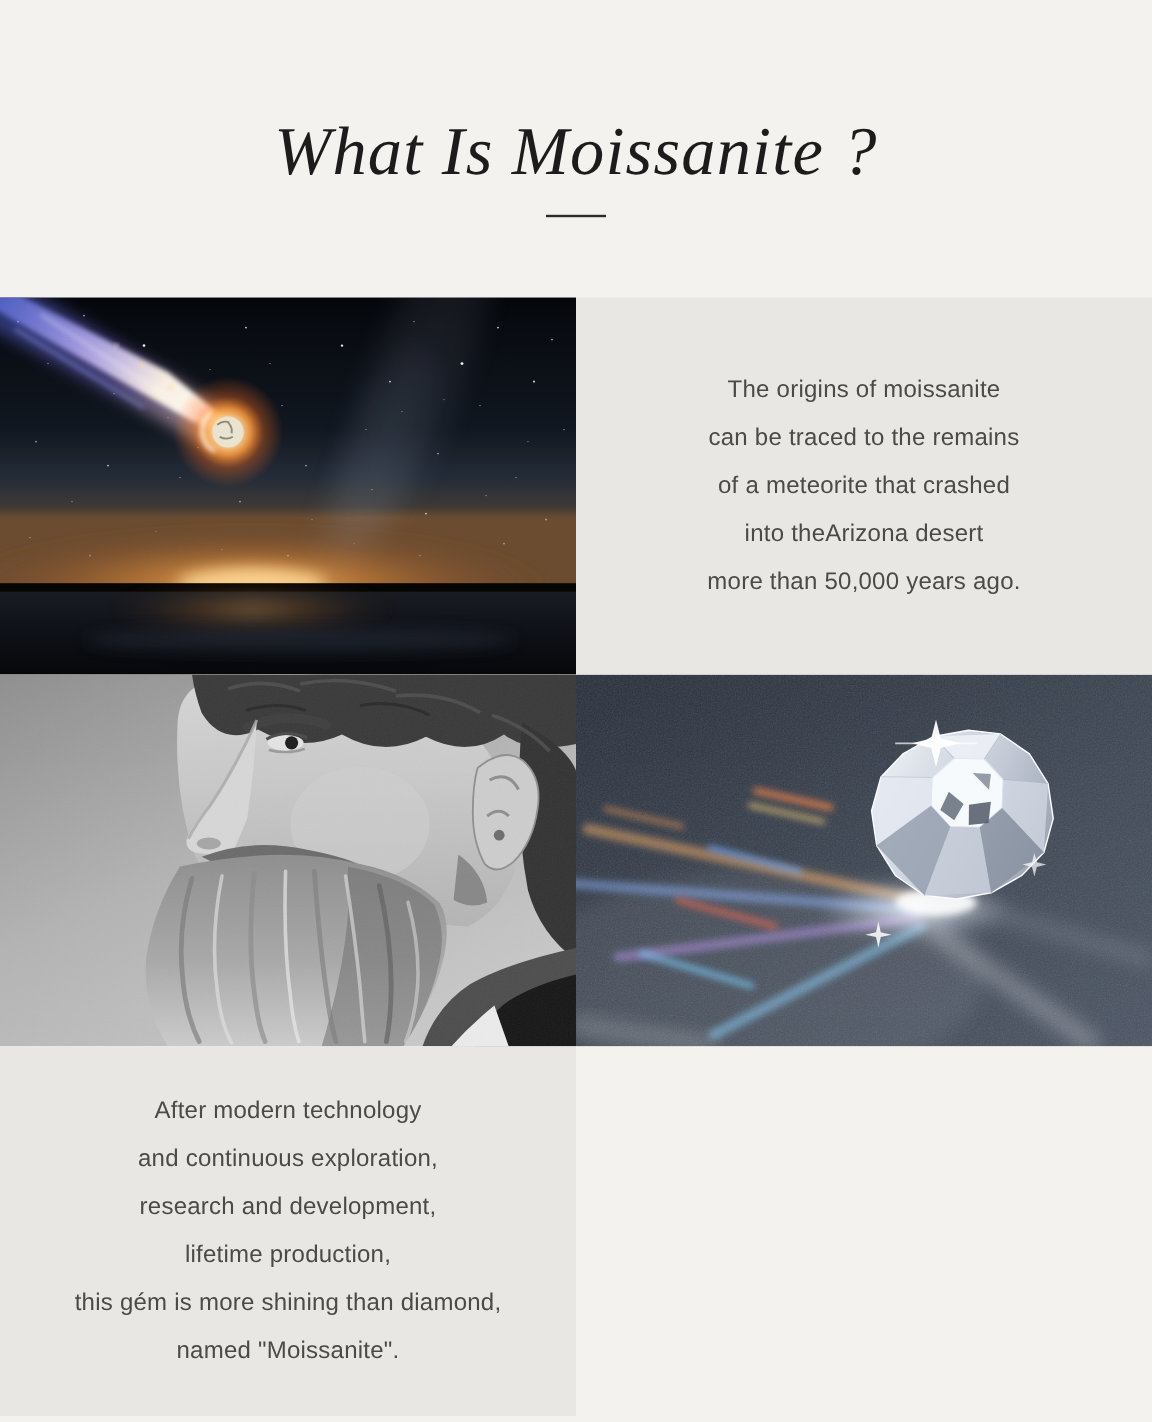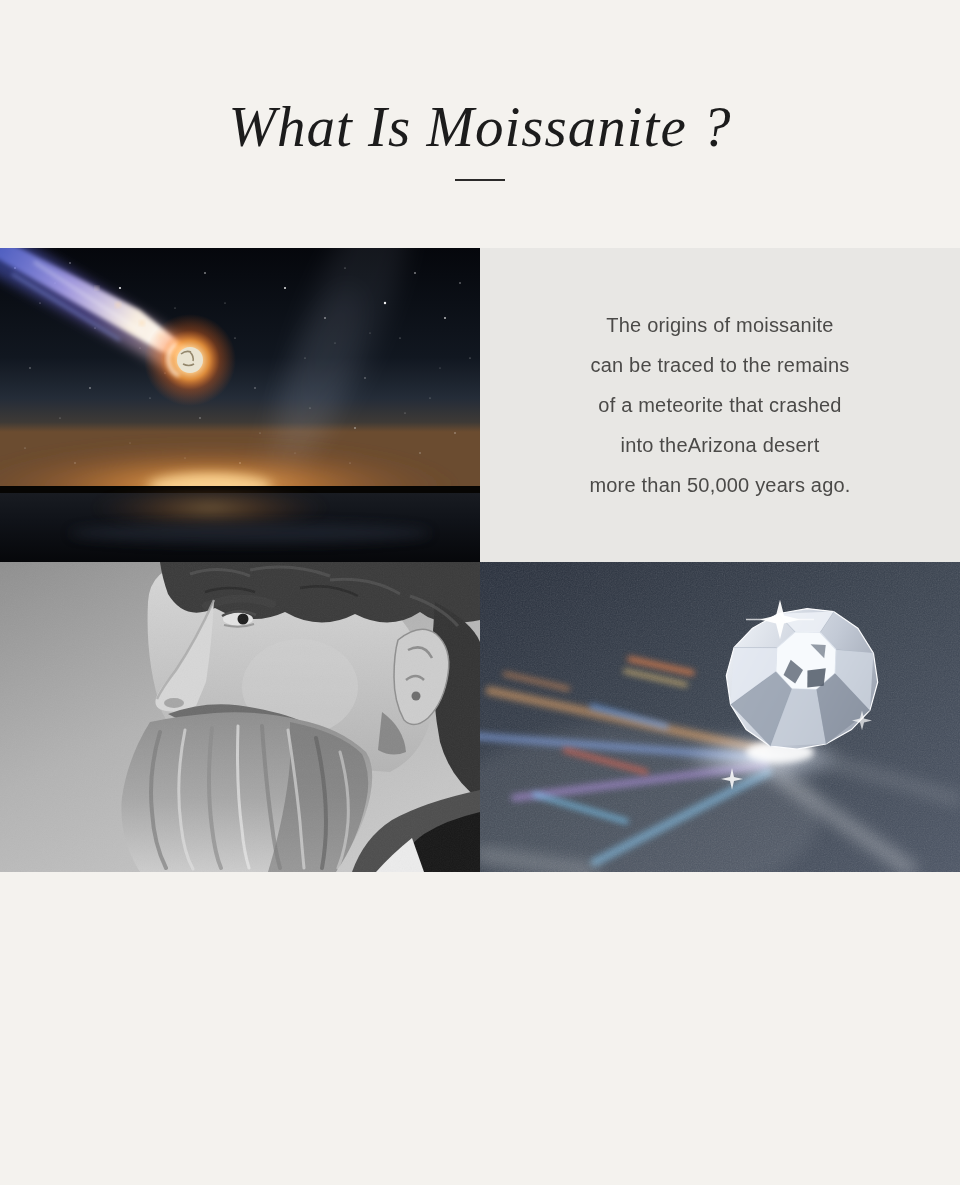--- a/index.html
+++ b/index.html
@@ -317,16 +317,24 @@
 
         <g fill="#ffffff">
           <path d="M300,38 L304,54 L320,58 L304,62 L300,78 L296,62 L280,58 L296,54 Z" opacity=".95"></path>
           <line x1="266" y1="58" x2="334" y2="58" stroke="#ffffff" stroke-width="1.5" opacity=".7"></line>
           <path d="M252,208 L254,217 L263,219 L254,221 L252,230 L250,221 L241,219 L250,217 Z" opacity=".85"></path>
           <path d="M382,150 L384,158 L392,160 L384,162 L382,170 L380,162 L372,160 L380,158 Z" opacity=".7"></path>
         </g>
       </svg>
     </div>
 
+    <div class="cell textcell">
+      <div class="body-text">After modern technology
+and continuous exploration,
+research and development,
+lifetime production,
+this gém is more shining than diamond,
+named "Moissanite".</div>
+    </div>
   </div>
 
   <div class="bottom-strip"></div>
 </div>
 
 </body></html>

